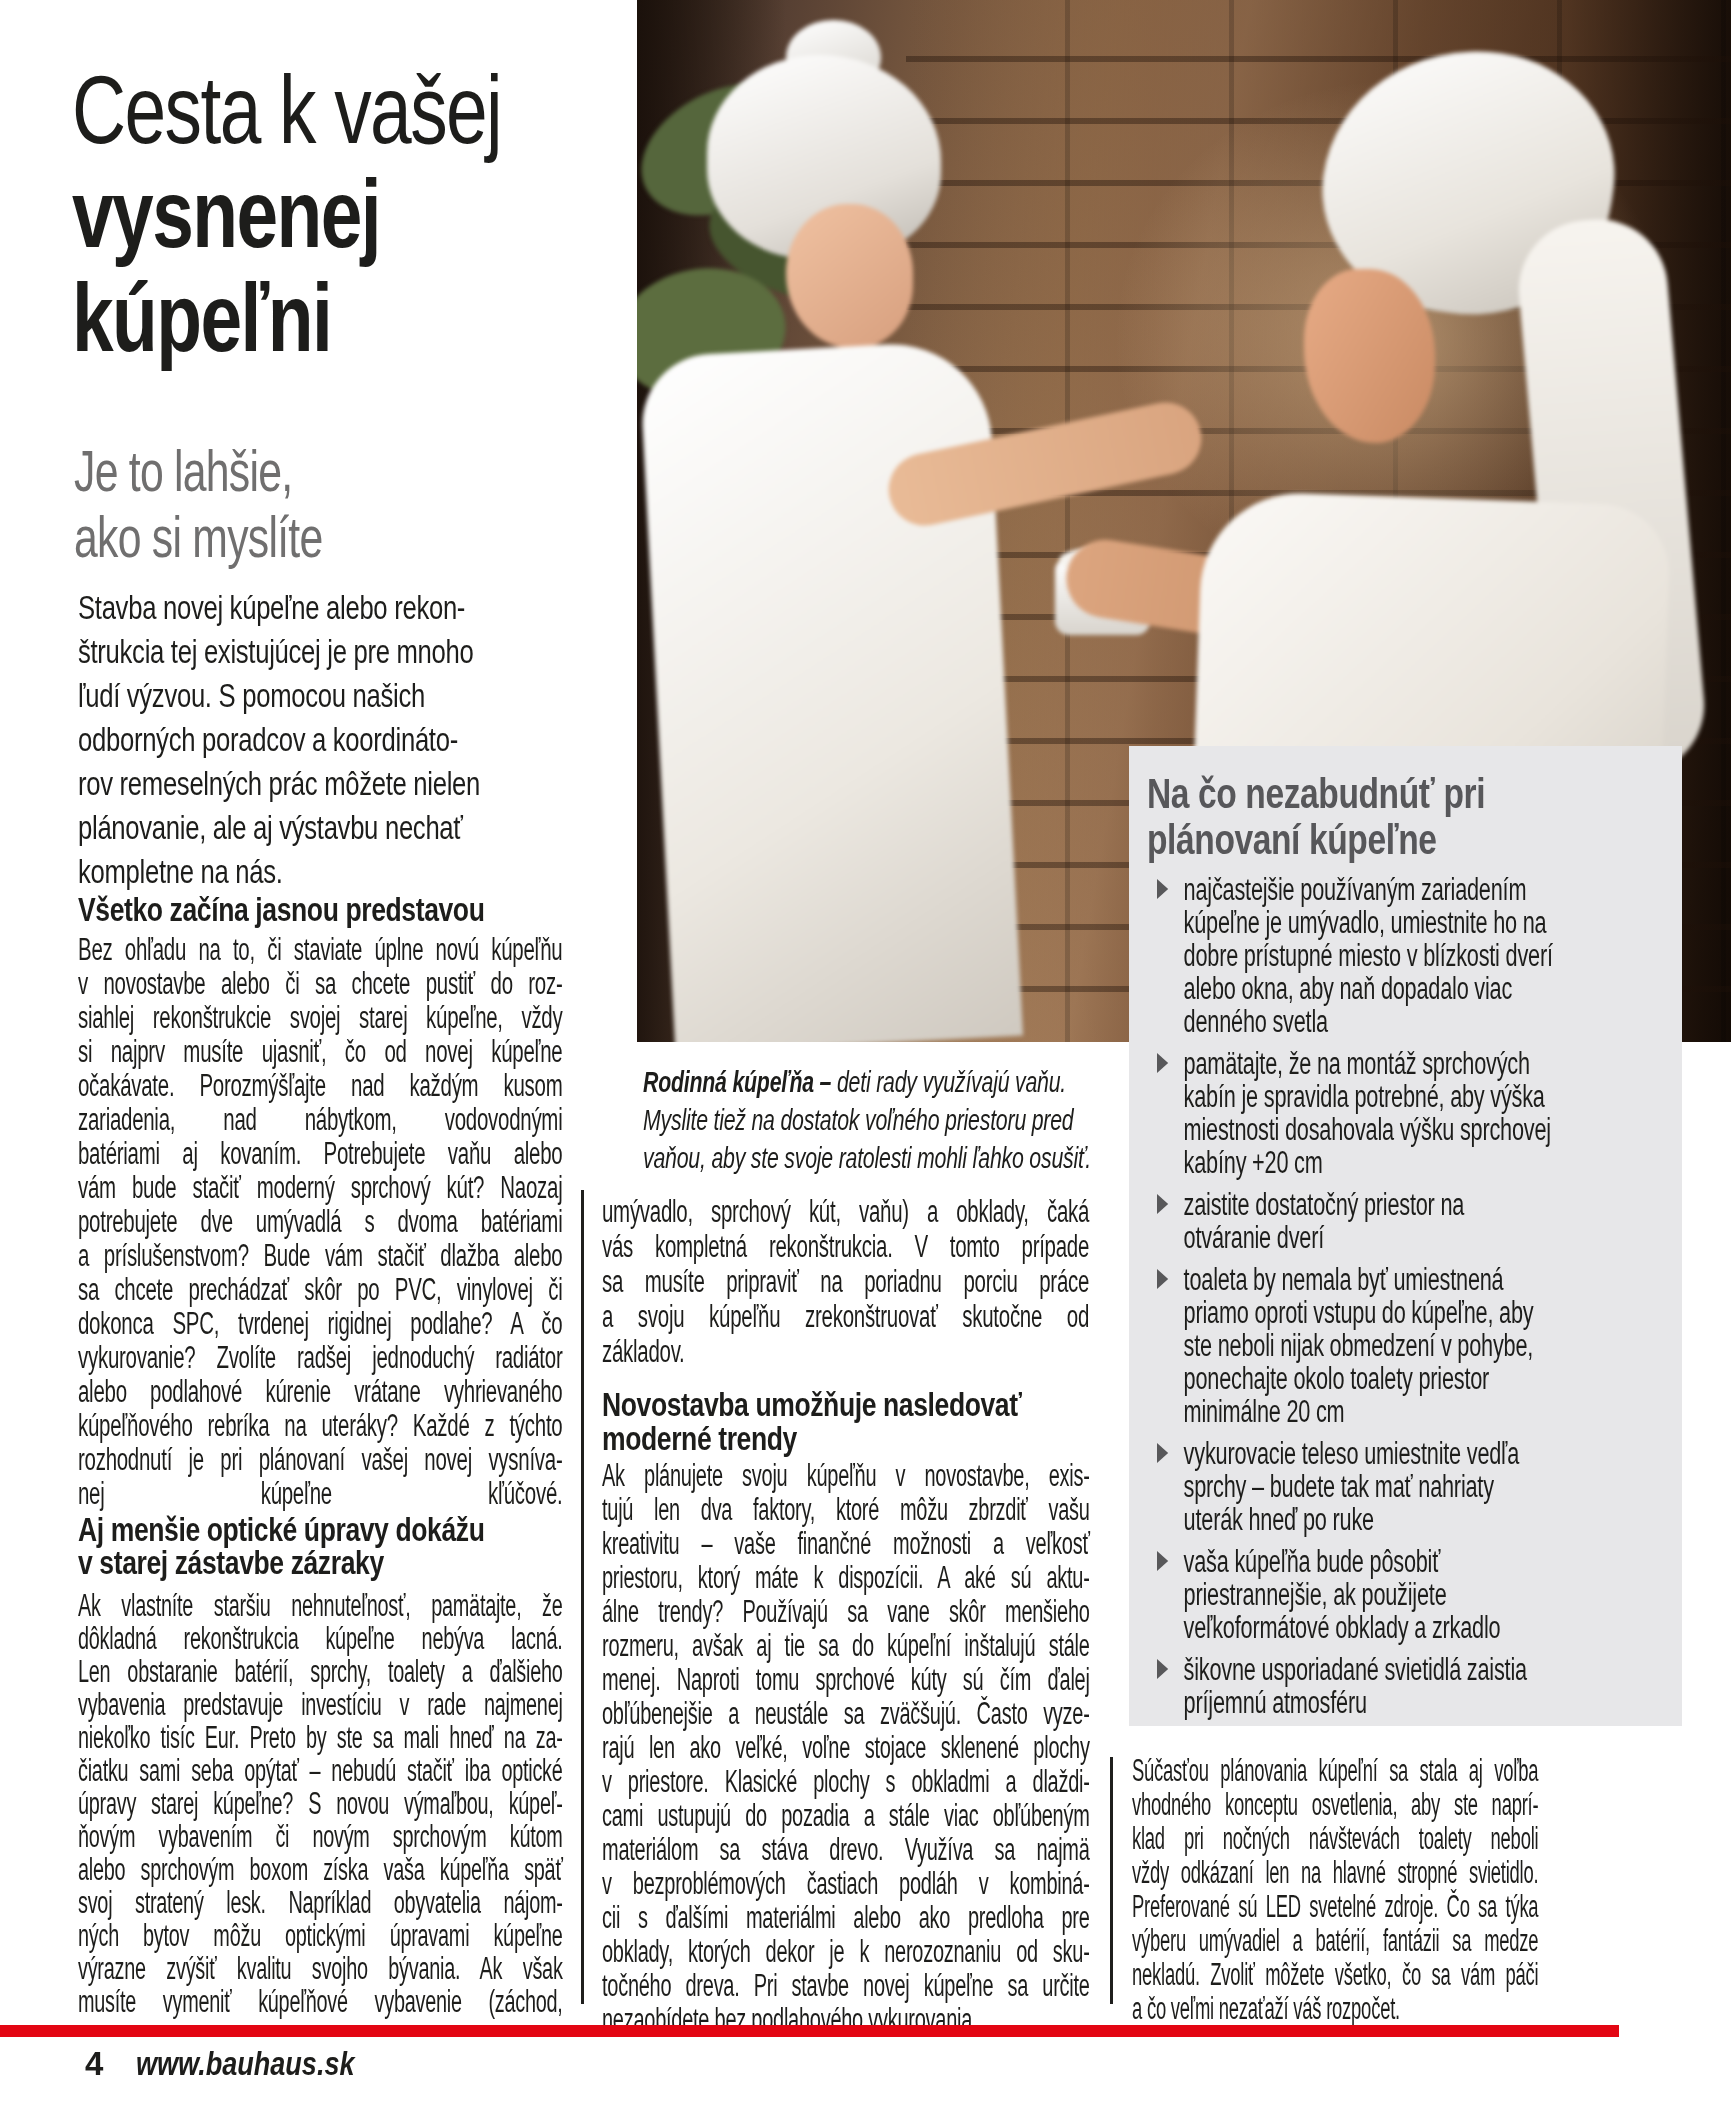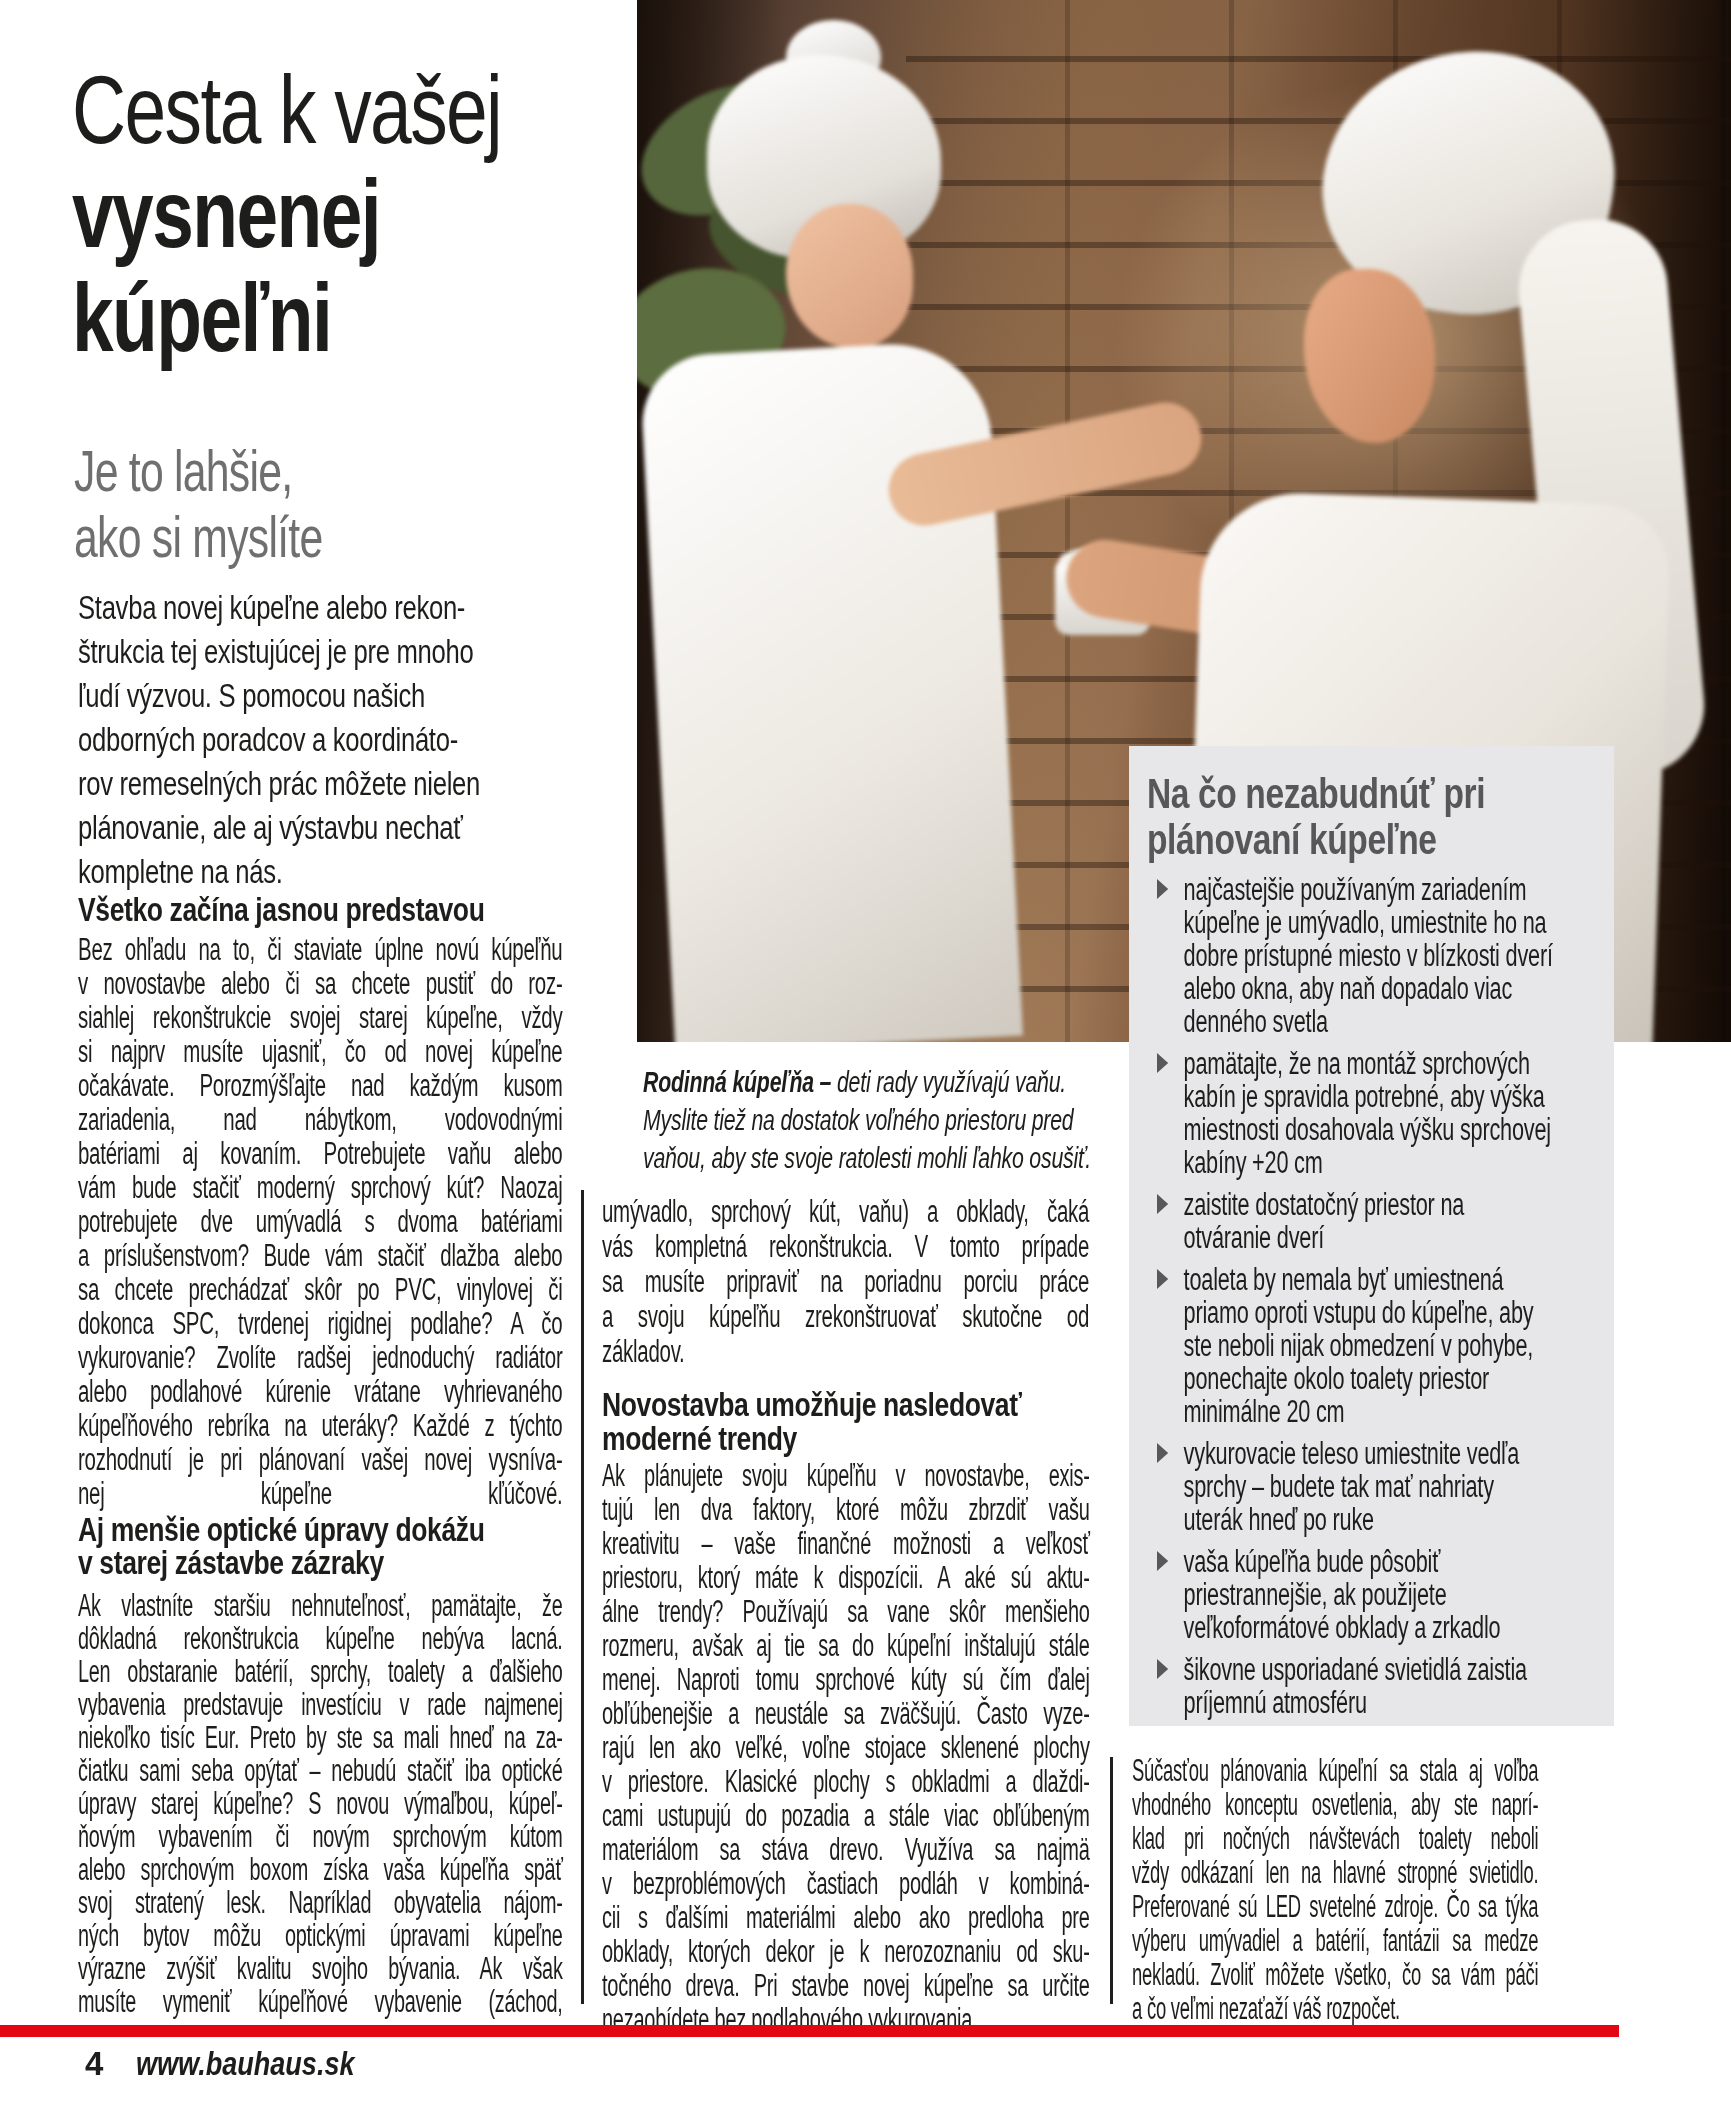--- a/index.html
+++ b/index.html
@@ -28,21 +28,21 @@
       repeating-linear-gradient(90deg,rgba(0,0,0,0) 0 159px,rgba(0,0,0,.18) 159px 164px),
       linear-gradient(90deg,rgba(110,74,49,.0) 0%,rgba(110,74,49,.55) 30%,rgba(61,38,22,.65) 80%,rgba(18,10,5,.9) 100%);}
   .glow{left:478px;top:80px;width:557px;height:517px;border-radius:50%;
     background:radial-gradient(closest-side,rgba(240,205,160,.55),rgba(240,205,160,0));}
   .darkleft{left:0;top:0;width:149px;height:1042px;background:linear-gradient(90deg,rgba(22,13,8,.85),rgba(22,13,8,0));}
   .fig{filter:blur(2px);}
   
   .vrule{position:absolute;width:3px;background:#1f1f1d;}
   #redbar{position:absolute;left:0;top:2025px;width:1619px;height:12px;background:var(--accent-red);}
   
-  #tipbox{position:absolute;left:1129px;top:746px;width:485px;height:980px;background:var(--sidebar-bg);z-index:6;}
+  #tipbox{position:absolute;left:1129px;top:746px;width:553px;height:980px;background:var(--sidebar-bg);z-index:6;}
   #tipbox h3{margin:0;position:absolute;left:18px;top:24px;width:561px;transform:scaleX(0.78);transform-origin:0 0;
     font-size:43px;line-height:46px;color:var(--sidebar-heading);letter-spacing:-0.5px;}
   #tipbox ul{list-style:none;margin:0;padding:0;position:absolute;left:28px;top:127px;width:568px;
     transform:scaleX(0.70);transform-origin:0 0;font-size:31px;line-height:33px;letter-spacing:-0.3px;}
   #tipbox li{position:relative;padding-left:38px;margin:0 0 9px 0;}
   #tipbox li .tri{position:absolute;left:0;top:6px;width:0;height:0;
     border-left:16px solid #58585a;border-top:10px solid transparent;border-bottom:10px solid transparent;}
   
   #footer-num{position:absolute;left:85px;top:2045px;font-size:33px;font-weight:bold;}
   #footer-site{position:absolute;left:136px;top:2045px;width:299px;transform:scaleX(0.82);transform-origin:0 0;

